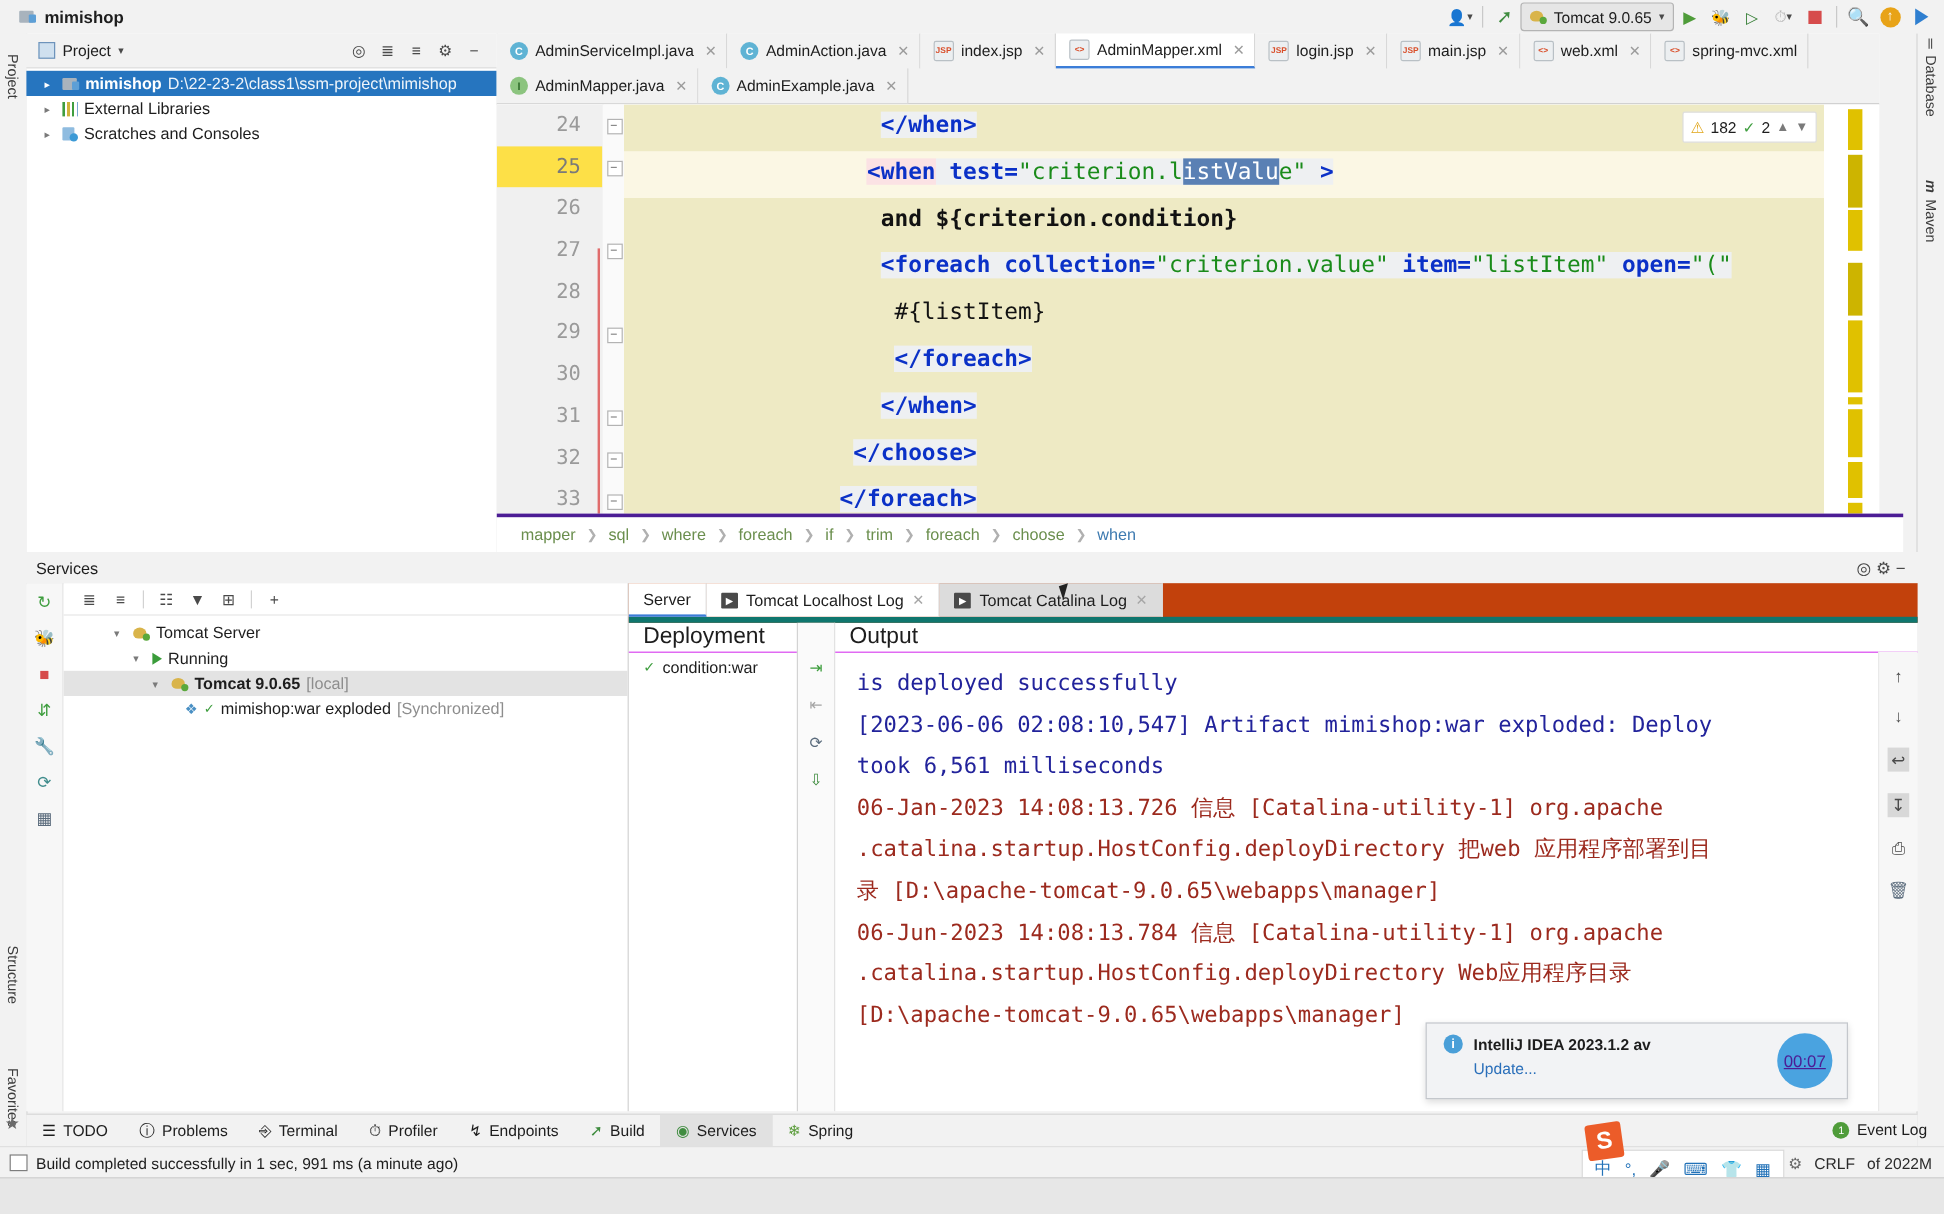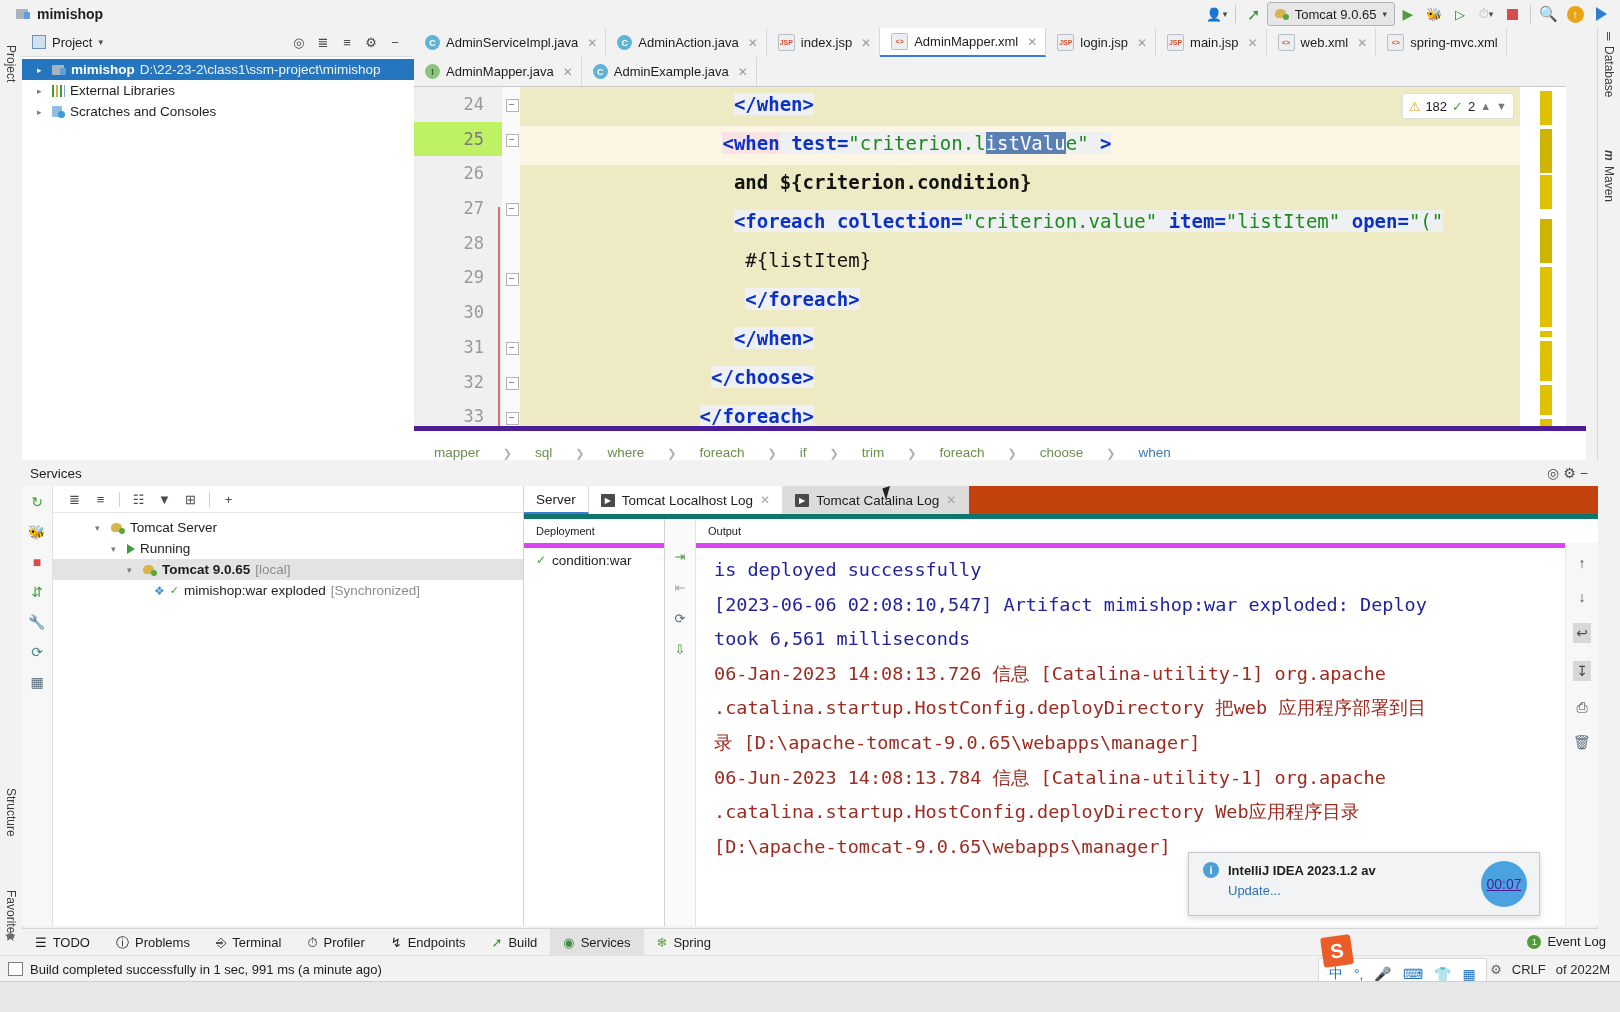--- a/index.html
+++ b/index.html
@@ -66,21 +66,21 @@
   .etab .x{color:#9b9b9b;font-size:12px;margin-left:3px;}
   .fi{width:15px;height:15px;border-radius:50%;display:flex;align-items:center;justify-content:center;font-size:9px;color:#fff;font-weight:bold;}
   .fi.c{background:#5fb3d4;}
   .fi.i{background:#8cc47f;color:#2f6b2a;}
   .fi.jsp{border-radius:2px;background:#eceff1;border:1px solid #b9c0c5;color:#d94f2b;font-size:7px;}
   .fi.xml{border-radius:2px;background:#eceff1;border:1px solid #b9c0c5;color:#d94f2b;font-size:7px;}
 
   .code-area{position:relative;height:374px;overflow:hidden;background:#fff;}
   .gutter{position:absolute;left:0;top:0;width:88px;height:374px;background:#f0f0f0;border-right:1px solid #e2e2e2;}
   .gutter .ln{height:34.7px;line-height:34.7px;text-align:right;padding-right:18px;font-family:"DejaVu Sans Mono",monospace;font-size:17px;color:#9a9a9a;}
-  .gutter .ln.cur{background:#bef264;color:#7a7a7a;}
+  .gutter .ln.cur{background:#fde047;color:#7a7a7a;}
   .fold{position:absolute;left:88px;top:0;width:18px;height:374px;background:#fafafa;}
   .foldmark{position:absolute;left:4px;width:11px;height:11px;border:1px solid #b3b3b3;background:#fff;}
   .foldmark:after{content:"";position:absolute;left:2px;top:4px;width:5px;height:1px;background:#8a8a8a;}
   .redline{position:absolute;left:84px;top:120px;width:2px;height:300px;background:#e06c6c;}
   .greenline{position:absolute;left:84px;top:360px;width:2px;height:60px;background:#62b562;}
   .codebg{position:absolute;left:106px;top:0;right:46px;height:374px;background:#eeeac4;}
   .codelines{position:absolute;left:106px;top:0;right:46px;height:374px;font-family:"DejaVu Sans Mono",monospace;font-size:19px;}
   .cl{height:39px;line-height:34.7px;white-space:pre;padding-left:8px;}
   .cl.cur{background:#fbf7e4;}
   .seg{background:#eef0f2;}
@@ -89,21 +89,21 @@
   .val{color:#1a8b1a;}
   .plain{color:#121212;}
   .pinkbg{background:#fbe2e4;}
   .selbg{background:#5a80b4;color:#fff;}
   .scrollbar-h{position:absolute;left:120px;bottom:6px;width:1140px;height:6px;background:#cfcfcf;border-radius:3px;}
   .marker-col{position:absolute;right:14px;top:0;width:12px;height:374px;}
   .mk{position:absolute;right:0;width:12px;background:#e0c100;}
   .inspect{position:absolute;right:52px;top:6px;height:24px;background:#fff;border:1px solid #ddd;border-radius:2px;display:flex;align-items:center;gap:5px;padding:0 6px;font-size:13px;}
   .warnico{color:#e0a61a;font-size:13px;}
   .okico{color:#3f9e3f;font-size:13px;}
-  .crumbs{position:absolute;left:0;bottom:0;width:1152px;height:29px;background:#fff;border-top:5px solid #4c1d95;display:flex;align-items:flex-end;padding-left:20px;gap:14px;font-size:13.5px;color:#6a7a57;}
+  .crumbs{position:absolute;left:0;bottom:0;width:1152px;height:29px;background:#fff;border-top:3px solid #4c1d95;display:flex;align-items:center;padding-left:20px;gap:0;font-size:13.5px;color:#6a7a57;}
   .crumb{color:#6b8f4e;}
   .crumb.last{color:#3d7ab0;}
   .csep{margin:0 9px;color:#b0b0b0;font-size:11px;}
 
   
   .rightrail{position:absolute;right:0;top:28px;width:22px;height:928px;background:#f2f2f2;border-left:1px solid #d6d6d6;}
   .rr-item{position:absolute;left:0;width:22px;writing-mode:vertical-rl;text-orientation:mixed;font-size:12px;color:#3c3c3c;display:flex;align-items:center;gap:5px;}
   .rr-db{top:4px;height:110px;}
   .rr-mv{top:122px;height:92px;}
 
@@ -126,21 +126,21 @@
   .bold{font-weight:bold;}
   .sv-right{flex:1;display:flex;flex-direction:column;}
   .cons-tabs{height:28px;display:flex;align-items:stretch;background:#c2410c;border-bottom:5px solid #0f766e;}
   .ctab{display:flex;align-items:center;gap:7px;padding:0 12px;font-size:13.5px;background:#fff;border-right:1px solid #dcdcdc;}
   .ctab.plainbg{background:#fff;border-bottom:2px solid #3b7dd8;}
   .ctab.greyed{background:#dcdcdc;}
   .ctab .x{color:#a6a6a6;font-size:12px;}
   .runbadge{width:14px;height:13px;background:#4a4a4a;color:#fff;font-size:8px;display:flex;align-items:center;justify-content:center;border-radius:1px;}
   .cols{flex:1;display:flex;position:relative;}
   .depcol{width:140px;border-right:1px solid #d3d3d3;}
-  .colhdr{height:24px;display:flex;align-items:center;padding-left:12px;font-size:11px;border-bottom:5px solid #d946ef;}
+  .colhdr{height:24px;display:flex;align-items:center;padding-left:12px;font-size:19px;border-bottom:1px solid #d946ef;}
   .depitem{display:flex;align-items:center;gap:6px;padding-left:12px;height:24px;font-size:13.5px;}
   .chk{color:#3f9e3f;font-size:12px;}
   .depbar{width:30px;border-right:1px solid #e2e2e2;background:#fafafa;display:flex;flex-direction:column;align-items:center;padding-top:30px;gap:16px;font-size:13px;}
   .outcol{flex:1;position:relative;}
   .console{position:absolute;left:0;top:24px;right:32px;bottom:0;overflow:hidden;padding:10px 0 0 18px;font-family:"DejaVu Sans Mono",monospace;font-size:18.5px;line-height:34.6px;}
   .lg-blue{color:#22239b;}
   .lg-red{color:#9c2a1e;}
   .consrail{position:absolute;right:0;top:24px;width:32px;bottom:0;background:#f7f7f7;border-left:1px solid #e9e9e9;display:flex;flex-direction:column;align-items:center;padding-top:12px;gap:18px;font-size:14px;color:#4a4a4a;}
 
   

